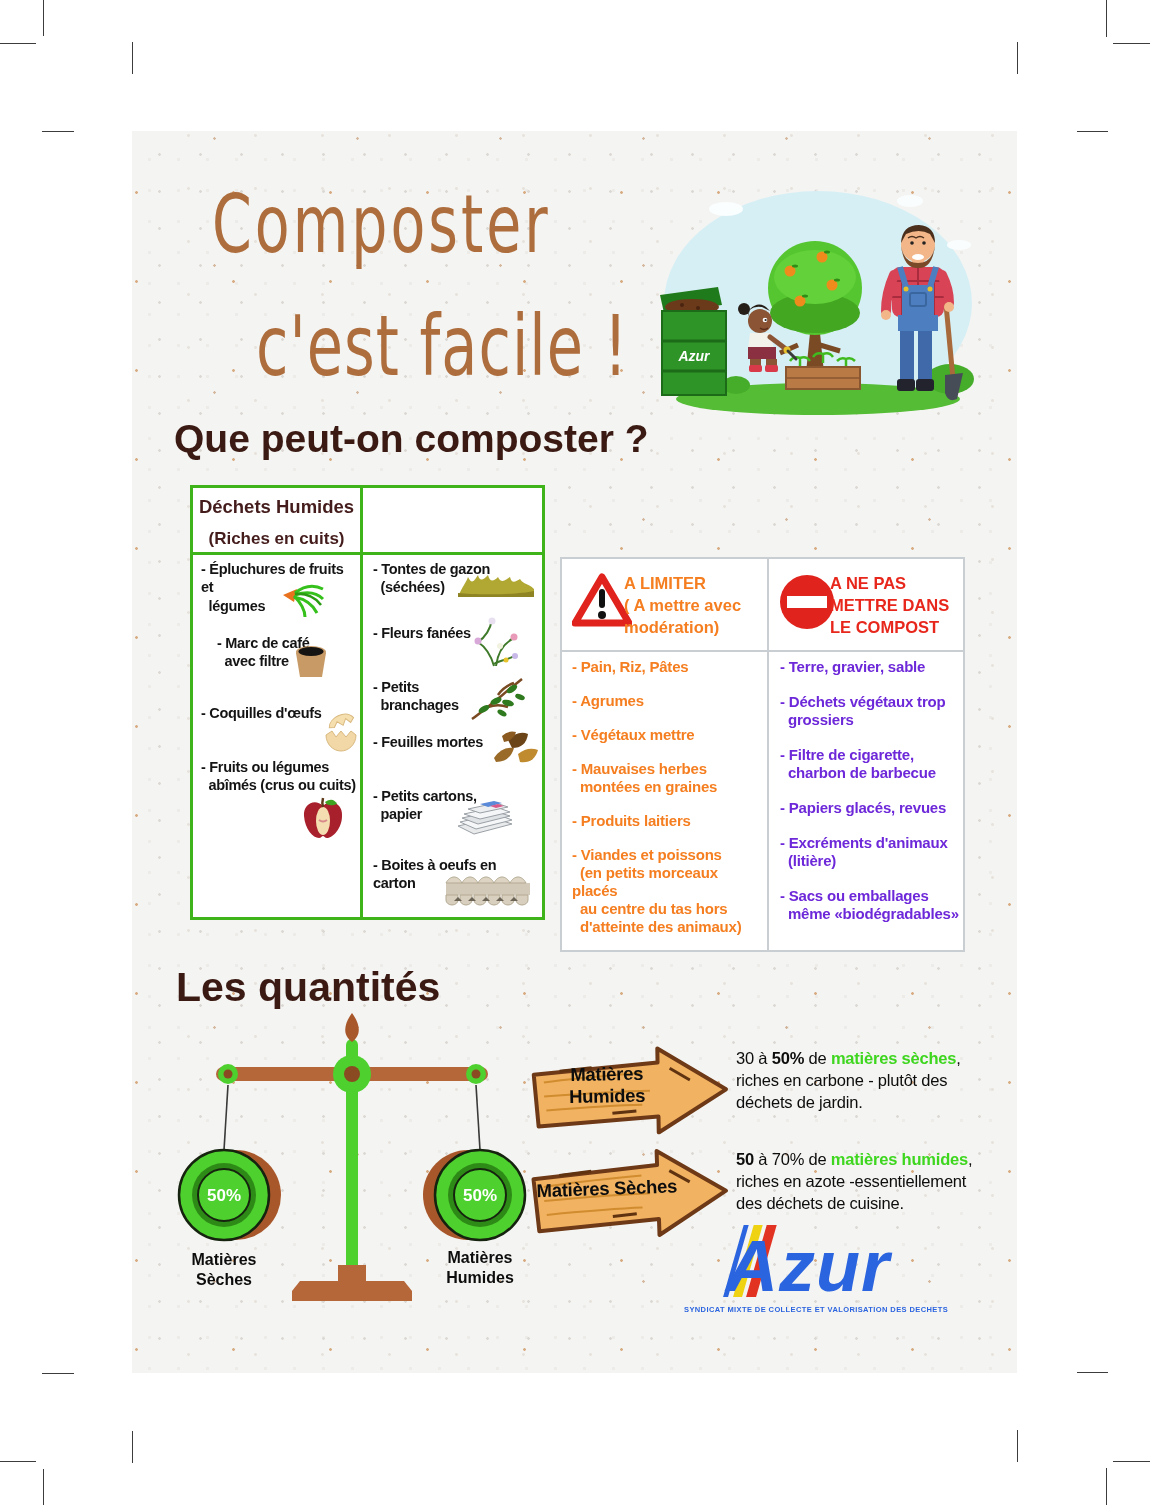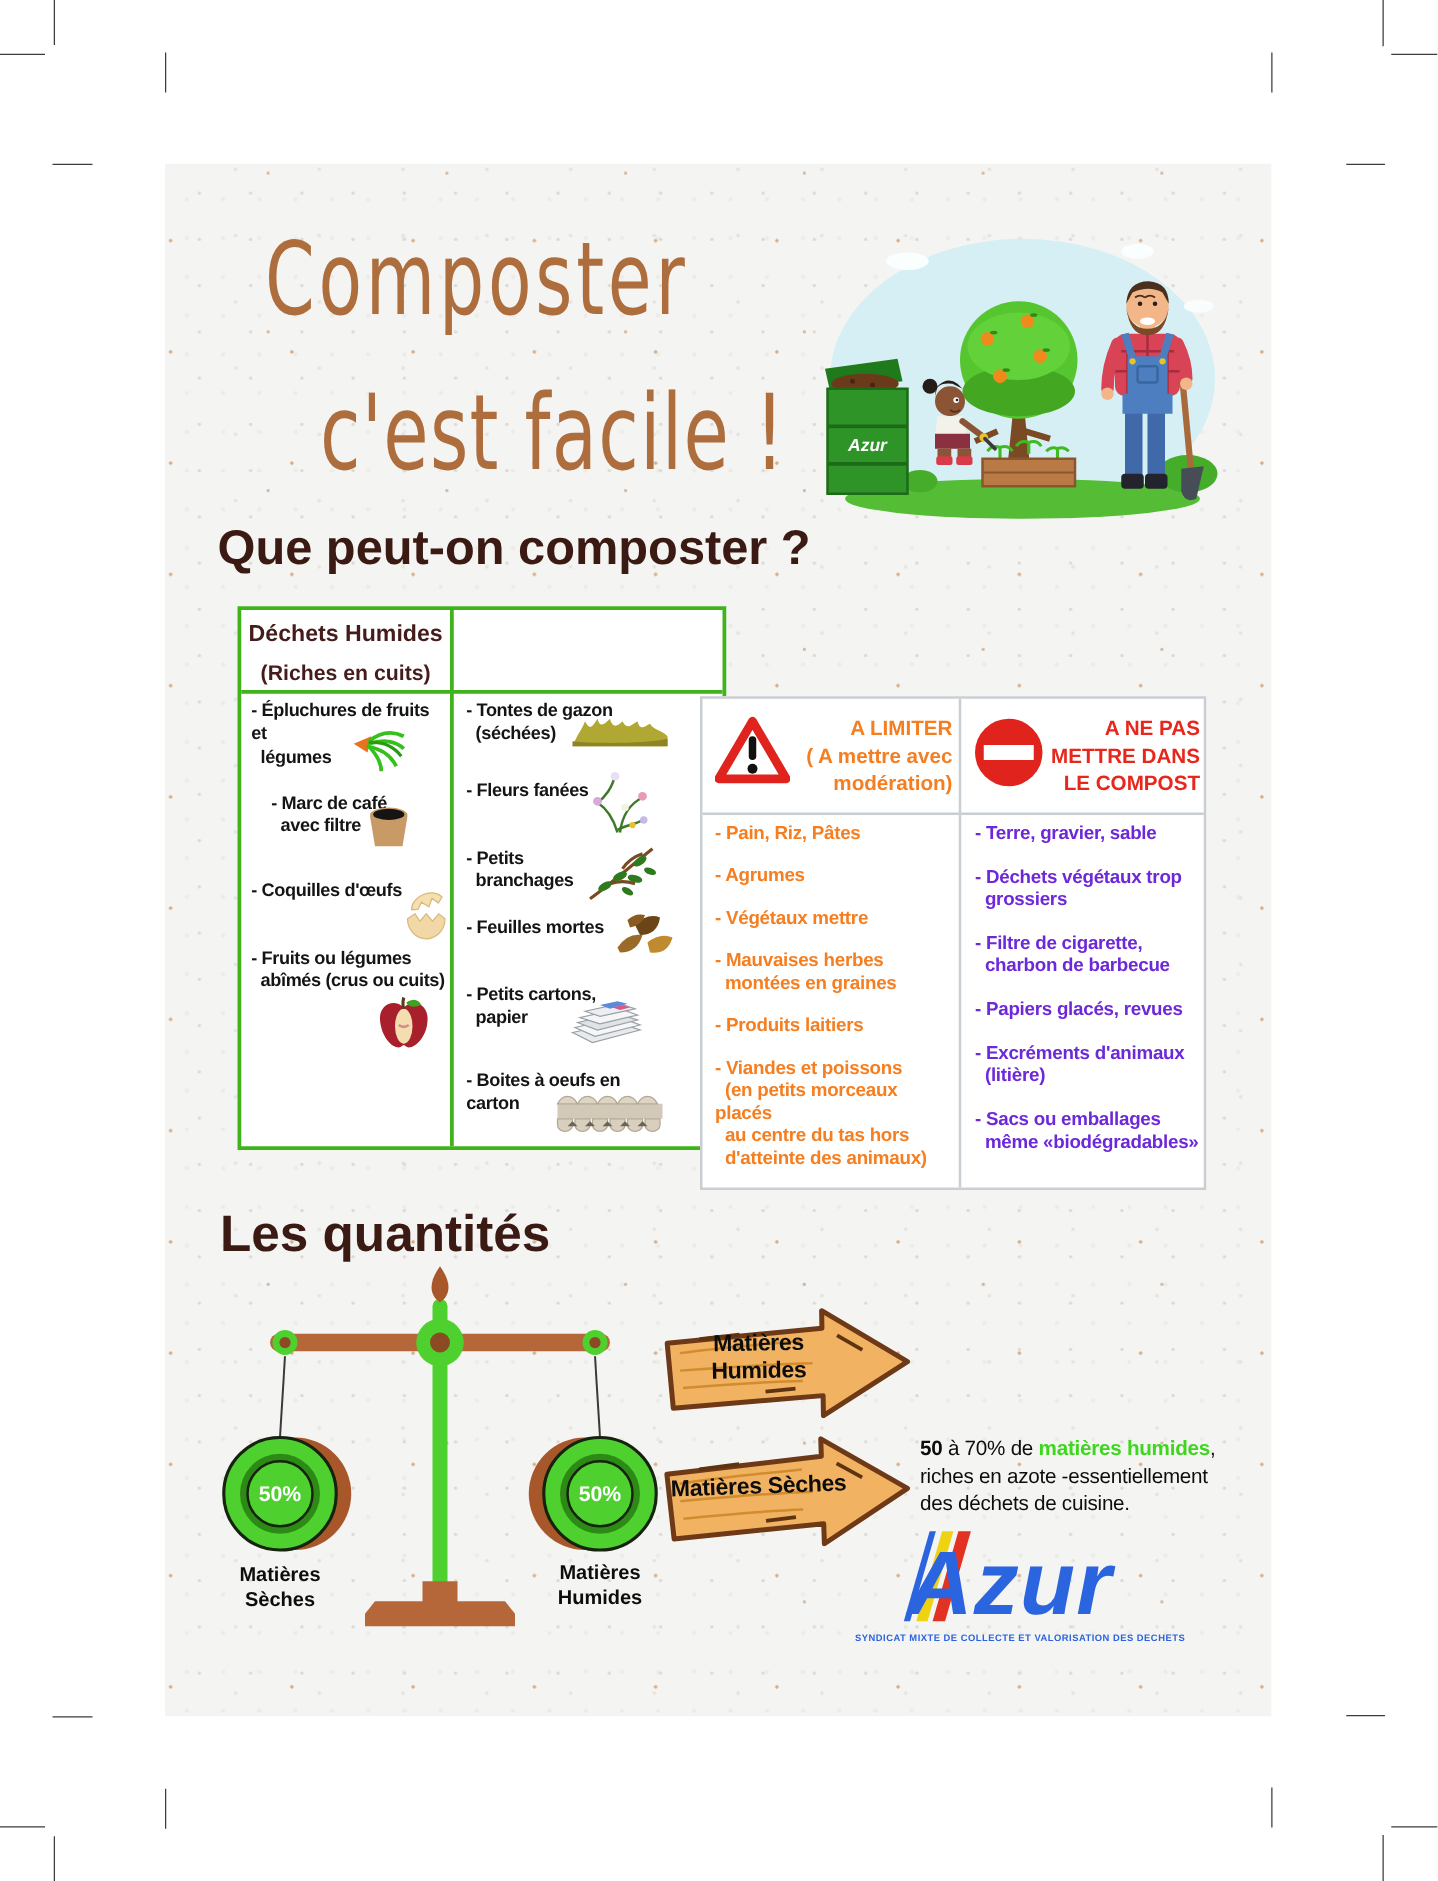--- a/index.html
+++ b/index.html
@@ -18,34 +18,34 @@
     background-position:7px 5px,23px 31px,53px 17px,11px 71px,3px 13px;}
   .title{position:absolute;color:#ae6d3c;font-family:"DejaVu Sans",sans-serif;
          transform-origin:top left;white-space:nowrap;}
   #title1{left:80px;top:46px;font-size:57px;letter-spacing:3px;transform:scaleY(1.42);}
   #title2{left:124px;top:166px;font-size:59px;letter-spacing:1px;transform:scaleY(1.42);}
   .h1{position:absolute;font-weight:bold;color:#3a1a12;white-space:nowrap;}
   #heading-compost{left:42px;top:286px;font-size:39px;}
   #heading-quant{left:44px;top:833px;font-size:41px;}
   
   #table-wetdry{position:absolute;left:58px;top:354px;width:349px;height:429px;
-    background:#fff;border:3px solid #3fb41a;padding-left:36px;}
+    background:#fff;border:3px solid #3fb41a;}
   .t1div{position:absolute;left:167px;top:0;bottom:0;width:3px;background:#3fb41a;}
   .t1hr{position:absolute;left:0;right:0;top:64px;height:3px;background:#3fb41a;}
   .t1h{position:absolute;text-align:center;font-weight:bold;color:#451c1c;}
   .t1h .tt{font-size:18.5px;} .t1h .st{font-size:17px;margin-top:11px;}
   .itm{position:absolute;font-weight:bold;font-size:14.5px;letter-spacing:-0.3px;
        line-height:1.26;color:#141414;white-space:pre-line;}
   .icn{position:absolute;}
   
   #table-limits{position:absolute;left:428px;top:426px;width:401px;height:391px;
     background:#fff;border:2px solid #c9ced3;}
   .t2div{position:absolute;left:205px;top:0;bottom:0;width:2px;background:#c9ced3;}
   .t2hr{position:absolute;left:0;right:0;top:91px;height:2px;background:#c9ced3;}
-  .t2h{position:absolute;top:14px;font-weight:bold;text-align:right;
+  .t2h{position:absolute;top:14px;font-weight:bold;text-align:left;
        white-space:pre-line;line-height:1.32;font-size:16.5px;}
   #limit-header{left:62px;width:138px;color:#f57e20;}
   #forbidden-header{left:268px;width:130px;color:#e8271c;}
   .t2list{position:absolute;top:99px;margin:0;padding:0;list-style:none;
           font-weight:bold;font-size:15px;letter-spacing:-0.2px;line-height:1.2;}
   #limit-list{left:10px;width:192px;color:#f57e20;}
   #forbidden-list{left:218px;width:180px;color:#6d28d9;}
   .t2list li{margin:0 0 16px 0;white-space:pre-line;}
   #forbidden-list li{margin-bottom:17px;}
   
@@ -436,20 +436,23 @@
       </g>
       <g stroke="#5f3210" stroke-width="3" fill="none">
         <path d="M30 27 L62 24"></path>
           <path d="M82 70 L106 68"></path>
           <path d="M140 26 L160 38"></path>
       </g>
     </svg>
     <div class="arrow-label">Matières Sèches</div>
   </div>
 
+  <div class="qpara" id="para1">
+    <span>30 à </span><span class="b">50%</span><span> de </span><span class="hl">matières sèches</span><span>, riches en carbone - plutôt des déchets de jardin.</span>
+  </div>
   <div class="qpara" id="para2">
     <span></span><span class="b">50</span><span> à 70% de </span><span class="hl">matières humides</span><span>, riches en azote -essentiellement des déchets de cuisine.</span>
   </div>
 
   <div id="logo">
     <svg width="240" height="88" viewBox="0 0 240 88">
       <g transform="skewX(-16) translate(22,0)">
         <rect x="40" y="8" width="5" height="72" fill="#2b64df"></rect>
         <rect x="50" y="8" width="9" height="72" fill="#efd313"></rect>
         <rect x="63" y="8" width="10" height="72" fill="#e23222"></rect>

